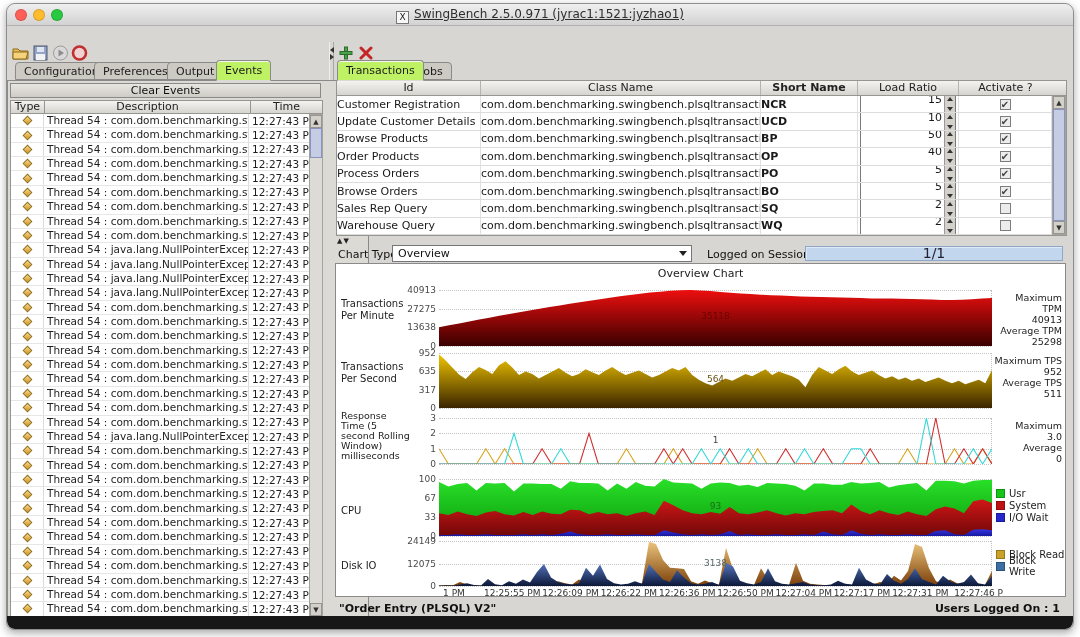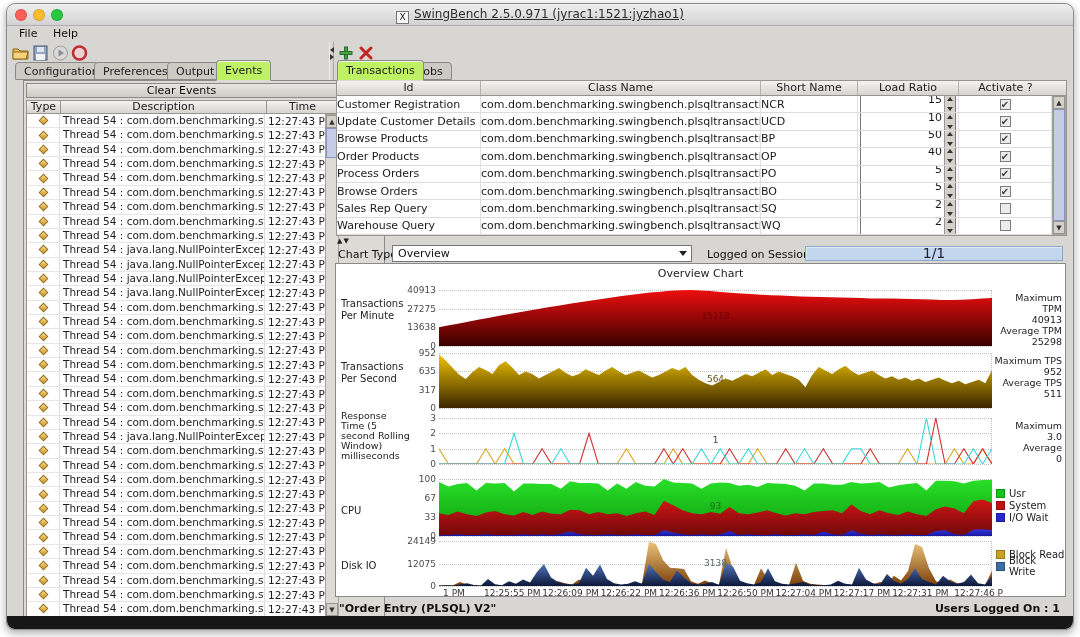--- a/index.html
+++ b/index.html
@@ -27,21 +27,21 @@
               border-left:1px solid #efefee; border-right:1px solid #a9a7a2; }
   .vd-arrows { position:absolute; left:322px; top:42px; width:5px; }
   .vd-arrows i { display:block; width:0; height:0; margin:1px auto; }
   .vd-left { border-top:3px solid transparent; border-bottom:3px solid transparent; border-right:4px solid #333; }
   .vd-right{ border-top:3px solid transparent; border-bottom:3px solid transparent; border-left:4px solid #333; }
   
   .tab { position:absolute; height:18px; top:58px; background:#cdcac4; border:1px solid #8a8a8a;
          border-radius:4px 4px 0 0; font-size:11px; text-align:center; color:#1c1c1c; line-height:17px; padding:0 8px; }
   .tab.sel { background:#bef264; top:56px; height:21px; line-height:20px; border-bottom:1px solid #dcdad5; z-index:3; box-shadow:inset 0 1px 0 #f4f3f0; }
   
-  .lpanel { position:absolute; left:16px; top:76px; width:362px; height:537px; background:#dcdad5;
+  .lpanel { position:absolute; left:0; top:76px; width:362px; height:537px; background:#dcdad5;
             border:1px solid #8a8a8a; }
   .clear-btn { position:absolute; left:2px; top:2px; width:311px; height:15px; background:linear-gradient(#e8e6e1,#cfccc6);
                border:1px solid #8a8a8a; font-size:11px; text-align:center; line-height:13px; color:#111; }
   .ev-head { position:absolute; left:2px; top:19px; width:313px; height:14px; display:flex;
              background:linear-gradient(#f4f3f0,#d6d4cf); border:1px solid #979590; font-size:11px; color:#222; }
   .ev-head div { border-right:1px solid #979590; text-align:center; line-height:12px; overflow:hidden; }
   .ev-rows { position:absolute; left:2px; top:33px; width:299px; height:503px; background:#fff; overflow:hidden;
              border-left:1px solid #979590; border-bottom:1px solid #979590; }
   .ev-row { display:flex; height:14.37px; border-bottom:1px solid #e6e6e6; align-items:center; font-size:10.5px; color:#1d1d1d; }
   .ev-c1 { width:33px; display:flex; justify-content:center; border-right:1px solid #dcdcdc; align-self:stretch; align-items:center; }
@@ -55,21 +55,21 @@
             font-size:7px; line-height:12px; text-align:center; color:#333; }
   .sb-thumb { position:absolute; left:0; width:12px; background:#c5cde4; border:1px solid #8a93bd; }
   
   .txtable { position:absolute; left:329px; top:76px; width:731px; height:156px; background:#fff; border:1px solid #979590; }
   .tx-head { display:flex; height:15px; background:linear-gradient(#f4f3f0,#d6d4cf); border-bottom:1px solid #979590;
              font-size:11px; color:#222; }
   .tx-head div { border-right:1px solid #b5b3ae; text-align:center; line-height:14px; overflow:hidden; }
   .tx-row { display:flex; height:17.4px; border-bottom:1px solid #dcdcdc; font-size:11px; color:#1a1a1a; align-items:center; }
   .tx-c { border-right:1px solid #e0e0e0; align-self:stretch; display:flex; align-items:center;
           white-space:nowrap; overflow:hidden; }
-  .w-id{width:144px;} .w-cl{width:280px;} .w-sh{width:97px;} .w-lr{width:101px;} .w-ac{width:93px; justify-content:center;}
+  .w-id{width:144px;} .w-cl{width:280px;} .w-sh{width:97px;font-weight:bold;} .w-lr{width:101px;} .w-ac{width:93px; justify-content:center;}
   .spin { display:flex; margin:13px 2px; flex:1; height:22px; border:1px solid #7a7a7a; background:#fff; }
   .spin-val { flex:1; text-align:right; padding-right:2px; font-size:11px; line-height:12px; }
   .spin-btns { width:11px; display:flex; flex-direction:column; background:#d4d1cb; border-left:1px solid #999; }
   .spin-btns i { flex:1; display:flex; align-items:center; justify-content:center; }
   .spin-up::after { content:""; border-left:3px solid transparent; border-right:3px solid transparent; border-bottom:4px solid #333; }
   .spin-dn::after { content:""; border-left:3px solid transparent; border-right:3px solid transparent; border-top:4px solid #333; }
   .cb { width:11px; height:11px; border:1px solid #7d7d7d; background:#ececec; font-size:10px; line-height:9px;
         text-align:center; color:#444; }
   
   .hsplit-arrows { position:absolute; left:330px; top:233px; font-size:7px; color:#222; letter-spacing:1px; }
@@ -105,24 +105,20 @@
 
 <div class="window">
 
   <div class="titlebar">
     <span class="tl red"></span>
     <span class="tl yel"></span>
     <span class="tl grn"></span>
     <div class="title"><span class="x11">X</span><span>SwingBench 2.5.0.971 (jyrac1:1521:jyzhao1)</span></div>
   </div>
 
-  <div class="menubar">
-    <span>File</span>
-    <span>Help</span>
-  </div>
 
   <svg class="tbicon" style="left:5px;top:41px;" viewBox="0 0 17 16">
     <path d="M1 4 h5 l2 2 h8 v8 h-15 z" fill="#eebd55" stroke="#8a6a1a"></path>
     <path d="M1 7 h15 l-2 7 h-13 z" fill="#f6d27c" stroke="#8a6a1a"></path>
   </svg>
   <svg class="tbicon" style="left:25px;top:41px;" viewBox="0 0 17 16">
     <rect x="2" y="1" width="13" height="14" fill="#93a4c6" stroke="#4a5670"></rect>
     <rect x="5" y="2" width="7" height="5" fill="#dfe5f0"></rect>
     <rect x="4" y="9" width="9" height="6" fill="#f2f2f2"></rect>
   </svg>

